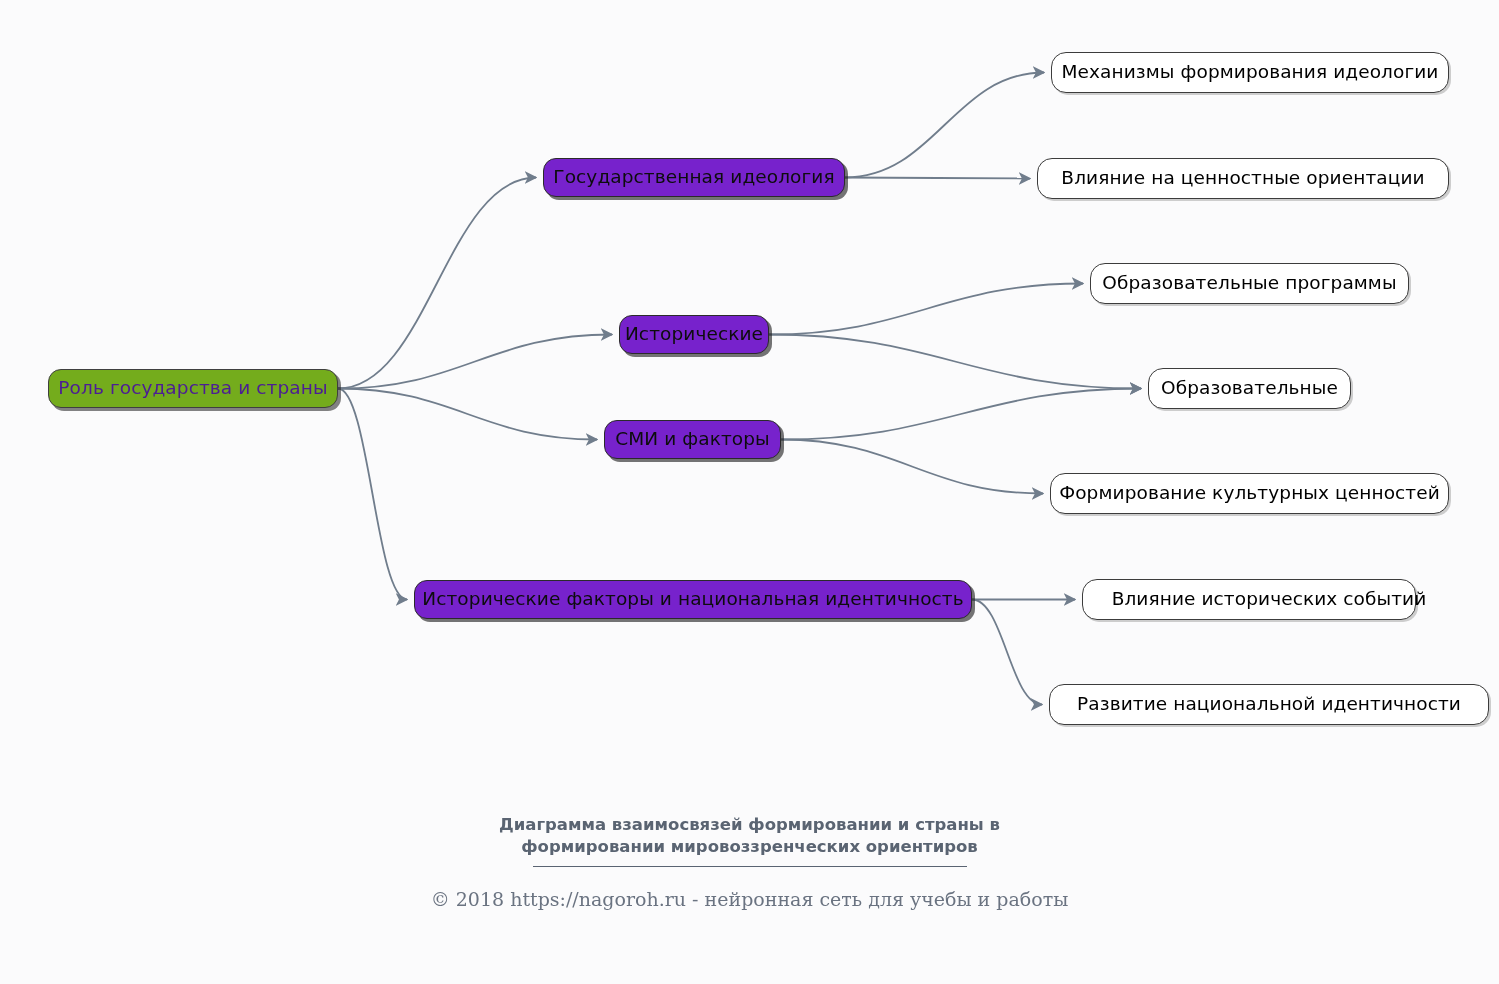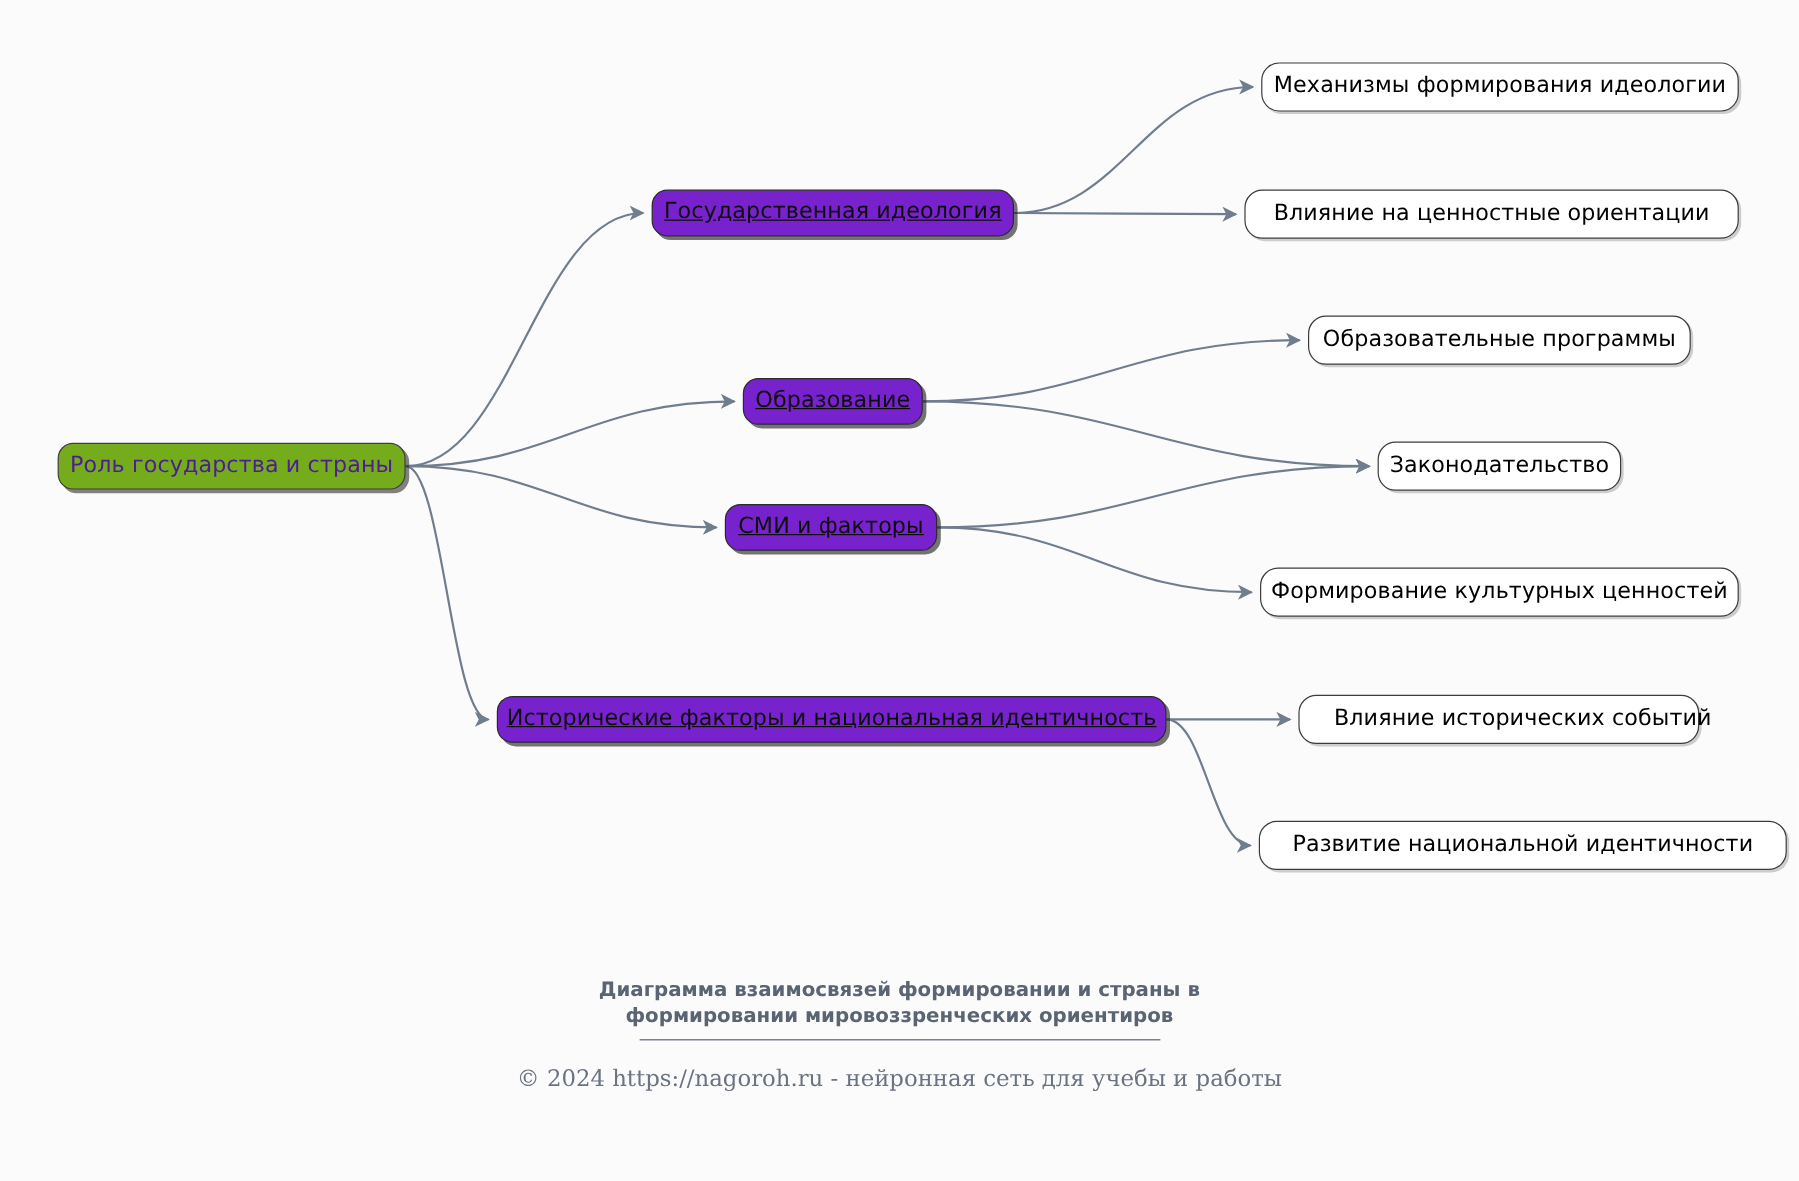--- a/index.html
+++ b/index.html
@@ -44,21 +44,20 @@
     color: #4c1d95;
     font-size: 18.5px;
     box-shadow: 3px 3px 0 rgba(30,30,30,0.55);
   }
   .node-branch {
     background: #7722cc;
     border: 1.3px solid #2b2b2b;
     color: #0d0d0d;
     font-size: 18.5px;
     box-shadow: 3px 3px 0 rgba(25,25,25,0.6);
-    text-decoration: underline;
   }
   .node-leaf {
     background: #ffffff;
     border: 1.4px solid #3c3c3c;
     color: #000000;
     font-size: 18.5px;
     border-radius: 15px;
     box-shadow: 2px 2px 0 rgba(40,40,40,0.22);
   }
   .caption {
@@ -114,53 +113,53 @@
   </svg>
 
   <div class="node node-root" id="n-root" style="left: 48px; top: 369px; width: 290px; height: 39px;">
     <span class="node-label">Роль государства и страны</span>
   </div>
 
   <div class="node node-branch" id="n-ideology" style="left: 543px; top: 158px; width: 302px; height: 39px;">
     <span class="node-label">Государственная идеология</span>
   </div>
   <div class="node node-branch" id="n-education" style="left: 619px; top: 315px; width: 150px; height: 39px;">
-    <span class="node-label">Образование</span>
+    <span class="node-label">Исторические</span>
   </div>
   <div class="node node-branch" id="n-media" style="left: 604px; top: 420px; width: 177px; height: 39px;">
     <span class="node-label">СМИ и факторы</span>
   </div>
   <div class="node node-branch" id="n-history" style="left: 414px; top: 580px; width: 558px; height: 39px;">
     <span class="node-label">Исторические факторы и национальная идентичность</span>
   </div>
 
   <div class="node node-leaf" id="n-leaf1" style="left: 1051px; top: 52px; width: 398px; height: 41px;">
     <span class="node-label">Механизмы формирования идеологии</span>
   </div>
   <div class="node node-leaf" id="n-leaf3" style="left: 1090px; top: 263px; width: 319px; height: 41px;">
     <span class="node-label">Образовательные программы</span>
   </div>
   <div class="node node-leaf" id="n-leaf2" style="left: 1037px; top: 158px; width: 412px; height: 41px;">
     <span class="node-label">Влияние на ценностные ориентации</span>
   </div>
   <div class="node node-leaf" id="n-leaf4" style="left: 1148px; top: 368px; width: 203px; height: 41px;">
-    <span class="node-label">Законодательство</span>
+    <span class="node-label">Образовательные</span>
   </div>
   <div class="node node-leaf" id="n-leaf5" style="left: 1050px; top: 473px; width: 399px; height: 41px;">
     <span class="node-label">Формирование культурных ценностей</span>
   </div>
   <div class="node node-leaf" id="n-leaf6" style="left: 1082px; top: 579px; width: 334px; height: 41px; padding-left: 40px;">
     <span class="node-label">Влияние исторических событий</span>
   </div>
   <div class="node node-leaf" id="n-leaf7" style="left: 1049px; top: 684px; width: 440px; height: 41px;">
     <span class="node-label">Развитие национальной идентичности</span>
   </div>
 
   <div class="caption" style="top:814px;">
     <div>Диаграмма взаимосвязей формировании и страны в</div>
     <div>формировании мировоззренческих ориентиров</div>
   </div>
 
   <div class="divider" style="left:533px; top:866px; width:434px;"></div>
 
-  <div class="footer" style="top:888px;">© 2024 https://nagoroh.ru - нейронная сеть для учебы и работы</div>
+  <div class="footer" style="top:888px;">© 2018 https://nagoroh.ru - нейронная сеть для учебы и работы</div>
 
 </div>
 
 </body></html>

